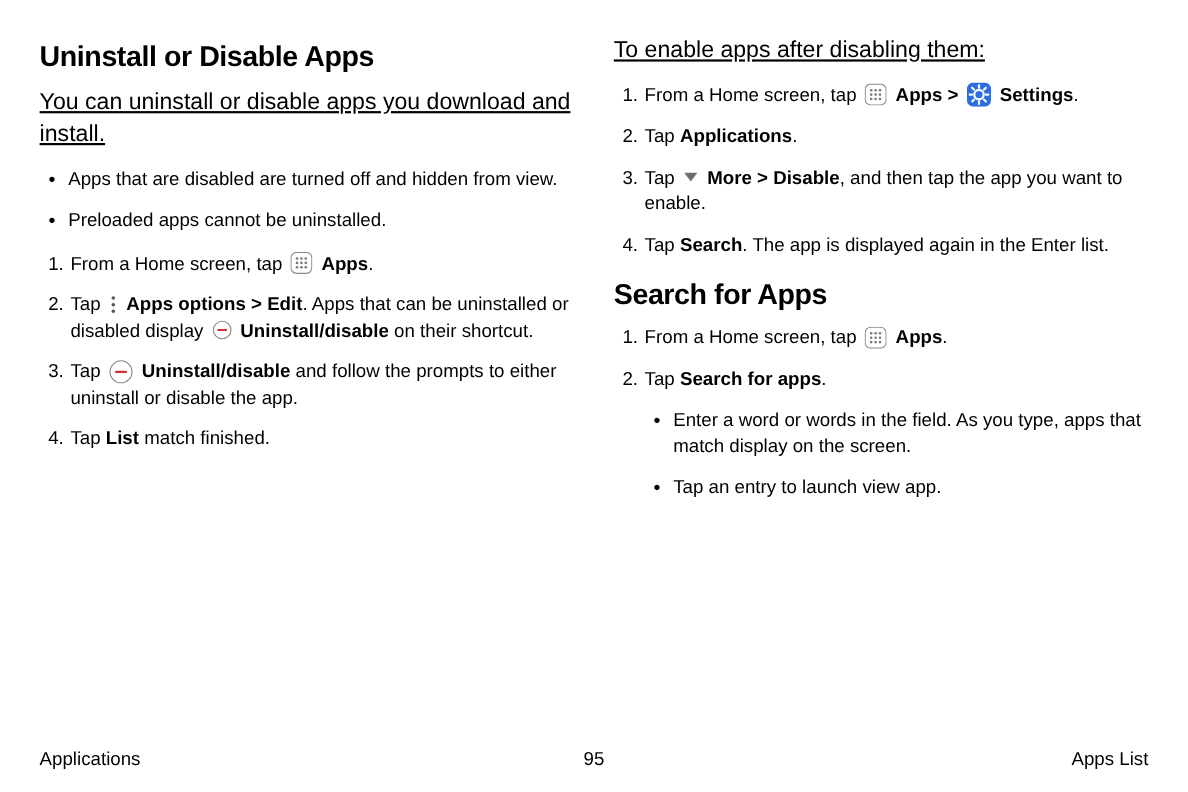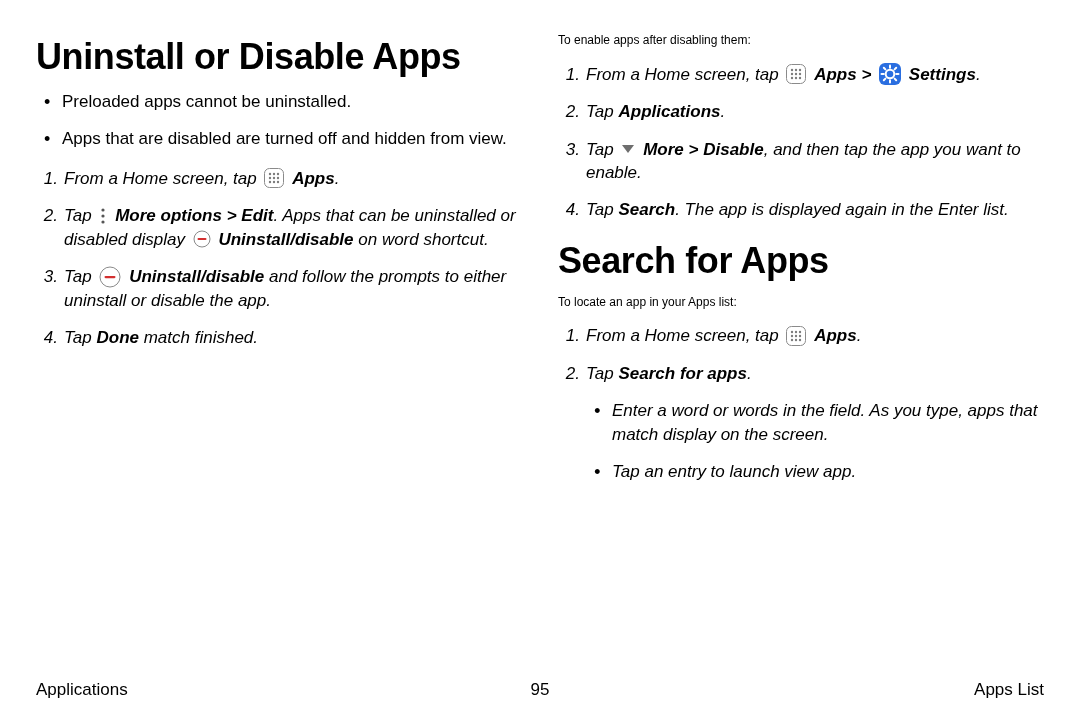--- a/index.html
+++ b/index.html
@@ -1,43 +1,44 @@
 <!DOCTYPE html>
 <html><head>
 <meta charset="utf-8">
 <style>
   * { box-sizing: border-box; margin: 0; padding: 0; }
   html, body { width: 1080px; height: 720px; background: #fff; }
   body { font-family: Arial, Helvetica, sans-serif; color: #000; padding: 32px 36px 18px 36px; position: relative; }
   .columns { display: flex; gap: 36px; }
   .col { flex: 1; min-width: 0; }
-  h2 { font-size: 36px; font-weight: 700; margin: 4px 0 12px 0; letter-spacing: -0.4px; }
-  p { font-size: 12px; line-height: 1.38; margin-bottom: 14px; }
+  h2 { font-size: 26px; font-weight: 700; margin: 4px 0 12px 0; letter-spacing: -0.4px; }
+  p { font-size: 21px; line-height: 1.38; margin-bottom: 14px; text-decoration: underline; }
   ul { list-style: none; padding-left: 26px; margin-bottom: 16px; }
   ul > li { position: relative; font-size: 17px; line-height: 1.38; margin-bottom: 14px; }
   ul > li::before { content: "•"; position: absolute; left: -18px; font-size: 18px; }
-  ol { list-style: none; padding-left: 28px; margin-bottom: 18px; counter-reset: step; font-style: italic; }
+  ol { list-style: none; padding-left: 28px; margin-bottom: 18px; counter-reset: step; }
   ol > li { position: relative; font-size: 17px; line-height: 1.38; margin-bottom: 14px; counter-increment: step; }
   ol > li::before { content: counter(step) "."; position: absolute; left: -26px; width: 20px; text-align: right; }
   .b { font-weight: 700; }
   .inline-icon { display: inline-flex; vertical-align: middle; margin: 0 3px; position: relative; top: -1px; }
   svg { display: block; }
   .footer { position: absolute; left: 36px; right: 36px; bottom: 20px; display: flex; justify-content: space-between; font-size: 17px; }
   .footer .center { position: absolute; left: 50%; transform: translateX(-50%); }
 </style>
 </head>
 <body>
 
 <div class="columns">
 
   <div class="col">
     <h2>Uninstall or Disable Apps</h2>
+    <p>You can uninstall or disable apps you download and install.</p>
     <ul>
+      <li>Apps that are disabled are turned off and hidden from view.</li>
       <li>Preloaded apps cannot be uninstalled.</li>
-      <li>Apps that are disabled are turned off and hidden from view.</li>
     </ul>
     <ol>
       <li>
         <span>From a Home screen, tap </span>
         <span class="inline-icon">
           <svg width="20" height="20" viewBox="0 0 20 20">
               <rect x="0.5" y="0.5" width="19" height="19" rx="5" fill="#fff" stroke="#8a8a8a"></rect>
               <g fill="#7b7b7b">
                 <circle cx="6" cy="6" r="1.2"></circle>
                 <circle cx="10" cy="6" r="1.2"></circle>
@@ -55,41 +56,41 @@
       </li>
       <li>
         <span>Tap </span>
         <span class="inline-icon">
           <svg width="8" height="18" viewBox="0 0 8 18">
               <circle cx="4" cy="3" r="1.6" fill="#555"></circle>
               <circle cx="4" cy="9" r="1.6" fill="#555"></circle>
               <circle cx="4" cy="15" r="1.6" fill="#555"></circle>
             </svg>
         </span>
-        <span class="b">More options</span><span class="b"> &gt; </span><span class="b">Edit</span><span>. Apps that can be uninstalled or disabled display </span>
+        <span class="b">Apps options</span><span class="b"> &gt; </span><span class="b">Edit</span><span>. Apps that can be uninstalled or disabled display </span>
         <span class="inline-icon">
           <svg width="18" height="18" viewBox="0 0 18 18">
               <circle cx="9" cy="9" r="8" fill="#fff" stroke="#8a8a8a"></circle>
               <rect x="4.5" y="8" width="9" height="2" rx="1" fill="#d32f2f"></rect>
             </svg>
         </span>
-        <span class="b">Uninstall/disable</span><span> on word shortcut.</span>
+        <span class="b">Uninstall/disable</span><span> on their shortcut.</span>
       </li>
       <li>
         <span>Tap </span>
         <span class="inline-icon">
           <svg width="22" height="22" viewBox="0 0 22 22">
               <circle cx="11" cy="11" r="10" fill="#fff" stroke="#8a8a8a"></circle>
               <rect x="5.5" y="10" width="11" height="2.2" rx="1.1" fill="#d32f2f"></rect>
             </svg>
         </span>
         <span class="b">Uninstall/disable</span><span> and follow the prompts to either uninstall or disable the app.</span>
       </li>
       <li>
-        <span>Tap </span><span class="b">Done</span><span> match finished.</span>
+        <span>Tap </span><span class="b">List</span><span> match finished.</span>
       </li>
     </ol>
   </div>
 
   <div class="col">
     <p>To enable apps after disabling them:</p>
     <ol>
       <li>
         <span>From a Home screen, tap </span>
         <span class="inline-icon">
@@ -138,21 +139,20 @@
             </svg>
         </span>
         <span class="b">More</span><span class="b"> &gt; </span><span class="b">Disable</span><span>, and then tap the app you want to enable.</span>
       </li>
       <li>
         <span>Tap </span><span class="b">Search</span><span>. The app is displayed again in the Enter list.</span>
       </li>
     </ol>
 
     <h2>Search for Apps</h2>
-    <p>To locate an app in your Apps list:</p>
     <ol>
       <li>
         <span>From a Home screen, tap </span>
         <span class="inline-icon">
           <svg width="20" height="20" viewBox="0 0 20 20">
               <rect x="0.5" y="0.5" width="19" height="19" rx="5" fill="#fff" stroke="#8a8a8a"></rect>
               <g fill="#7b7b7b">
                 <circle cx="6" cy="6" r="1.2"></circle>
                 <circle cx="10" cy="6" r="1.2"></circle>
                 <circle cx="14" cy="6" r="1.2"></circle>

